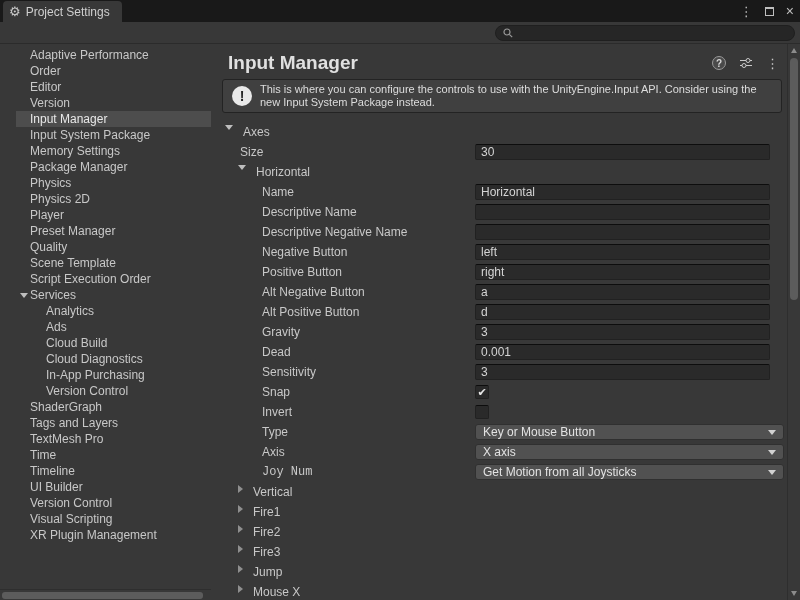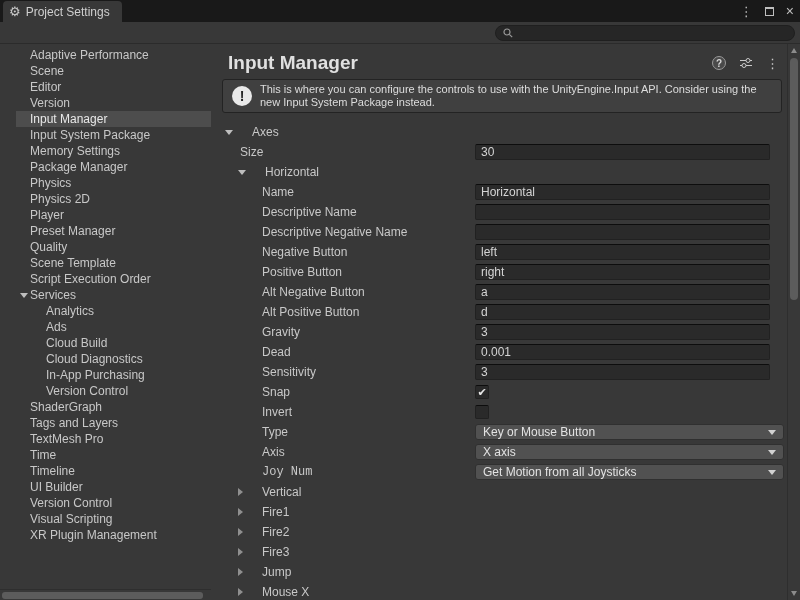--- a/index.html
+++ b/index.html
@@ -40,21 +40,21 @@
   .icon-help { width:14px; height:14px; border-radius:50%; background:#4A4A4A; border:1px solid #9A9A9A;
                color:#D8D8D8; font-size:10px; font-weight:bold; display:flex; align-items:center; justify-content:center; }
   .icon-more { font-size:13px; color:#C8C8C8; }
   .info-box { margin:4px 5px 0 11px; min-height:32px; background:#404040; border:1px solid #232323; border-radius:3px;
               display:flex; align-items:center; gap:8px; padding:3px 9px; }
   .info-icon { flex:none; width:20px; height:20px; border-radius:50%; background:#E9E9E9; color:#262626;
                font-weight:bold; font-size:14px; display:flex; align-items:center; justify-content:center; }
   .info-text { font-size:11px; line-height:13px; color:#DDDDDD; }
   .rows { margin-top:9px; }
   .prop-row { height:20px; display:flex; align-items:center; }
-  .label-cell { width:264px; flex:none; display:flex; align-items:center; gap:19px; white-space:nowrap; overflow:hidden; }
+  .label-cell { width:264px; flex:none; display:flex; align-items:flex-start; gap:10px; white-space:nowrap; overflow:hidden; }
   .prop-label { color:#C8C8C8; }
   .text-field { flex:1; height:16px; margin-right:17px; background:#2A2A2A; border:1px solid #212121; border-top-color:#0D0D0D;
                 border-radius:2px; color:#D4D4D4; font-size:12px; font-family:inherit; padding:0 5px; outline:none; }
   .checkbox { width:14px; height:14px; background:#2A2A2A; border:1px solid #212121; border-top-color:#0D0D0D;
               border-radius:2px; display:flex; align-items:center; justify-content:center;
               font-size:11px; line-height:1; color:#E6E6E6; }
   .dropdown { flex:1; height:16px; margin-right:3px; background:#515151; border:1px solid #303030; border-radius:3px;
               display:flex; align-items:center; padding:0 7px; color:#E2E2E2; cursor:default; }
   .dd-value { flex:1; white-space:nowrap; overflow:hidden; }
   
@@ -94,21 +94,21 @@
 </div>
 
 <div class="sidebar">
   <div>
       <div class="side-item">
         <span class="arrow-slot"></span>
         <span>Adaptive Performance</span>
       </div>
       <div class="side-item">
         <span class="arrow-slot"></span>
-        <span>Scene</span>
+        <span>Order</span>
       </div>
       <div class="side-item">
         <span class="arrow-slot"></span>
         <span>Editor</span>
       </div>
       <div class="side-item">
         <span class="arrow-slot"></span>
         <span>Version</span>
       </div>
       <div class="side-item selected">

